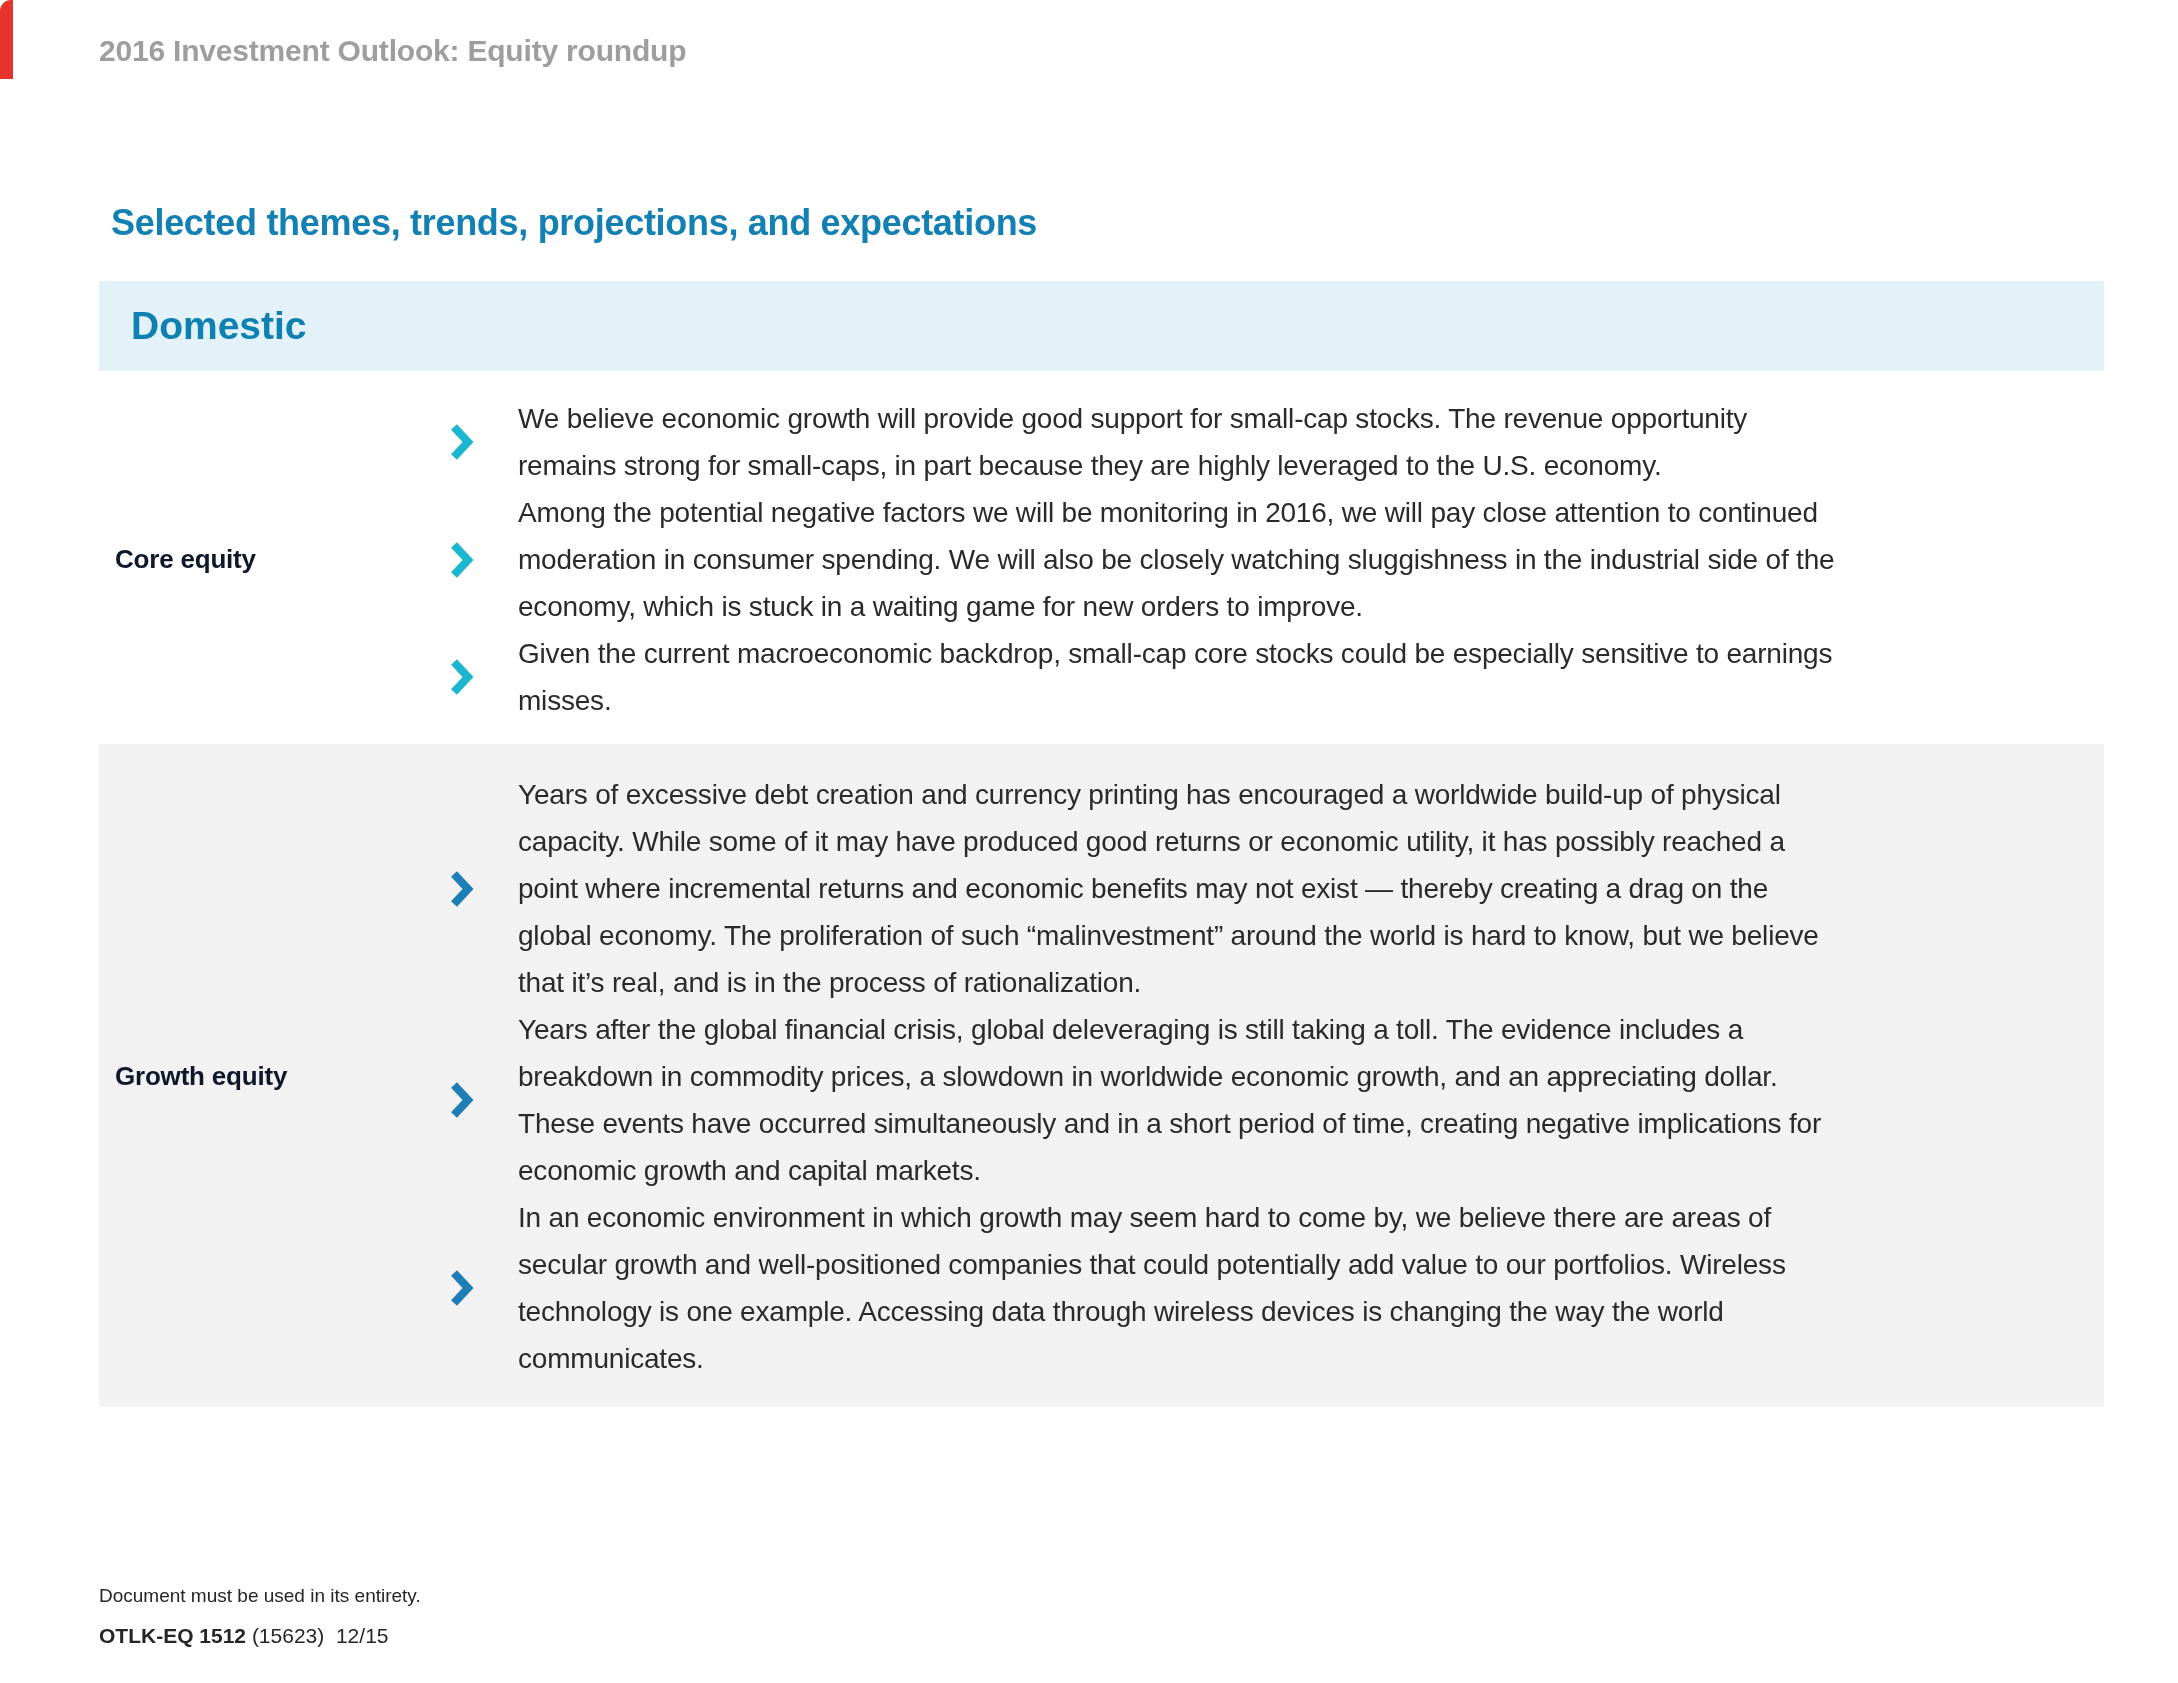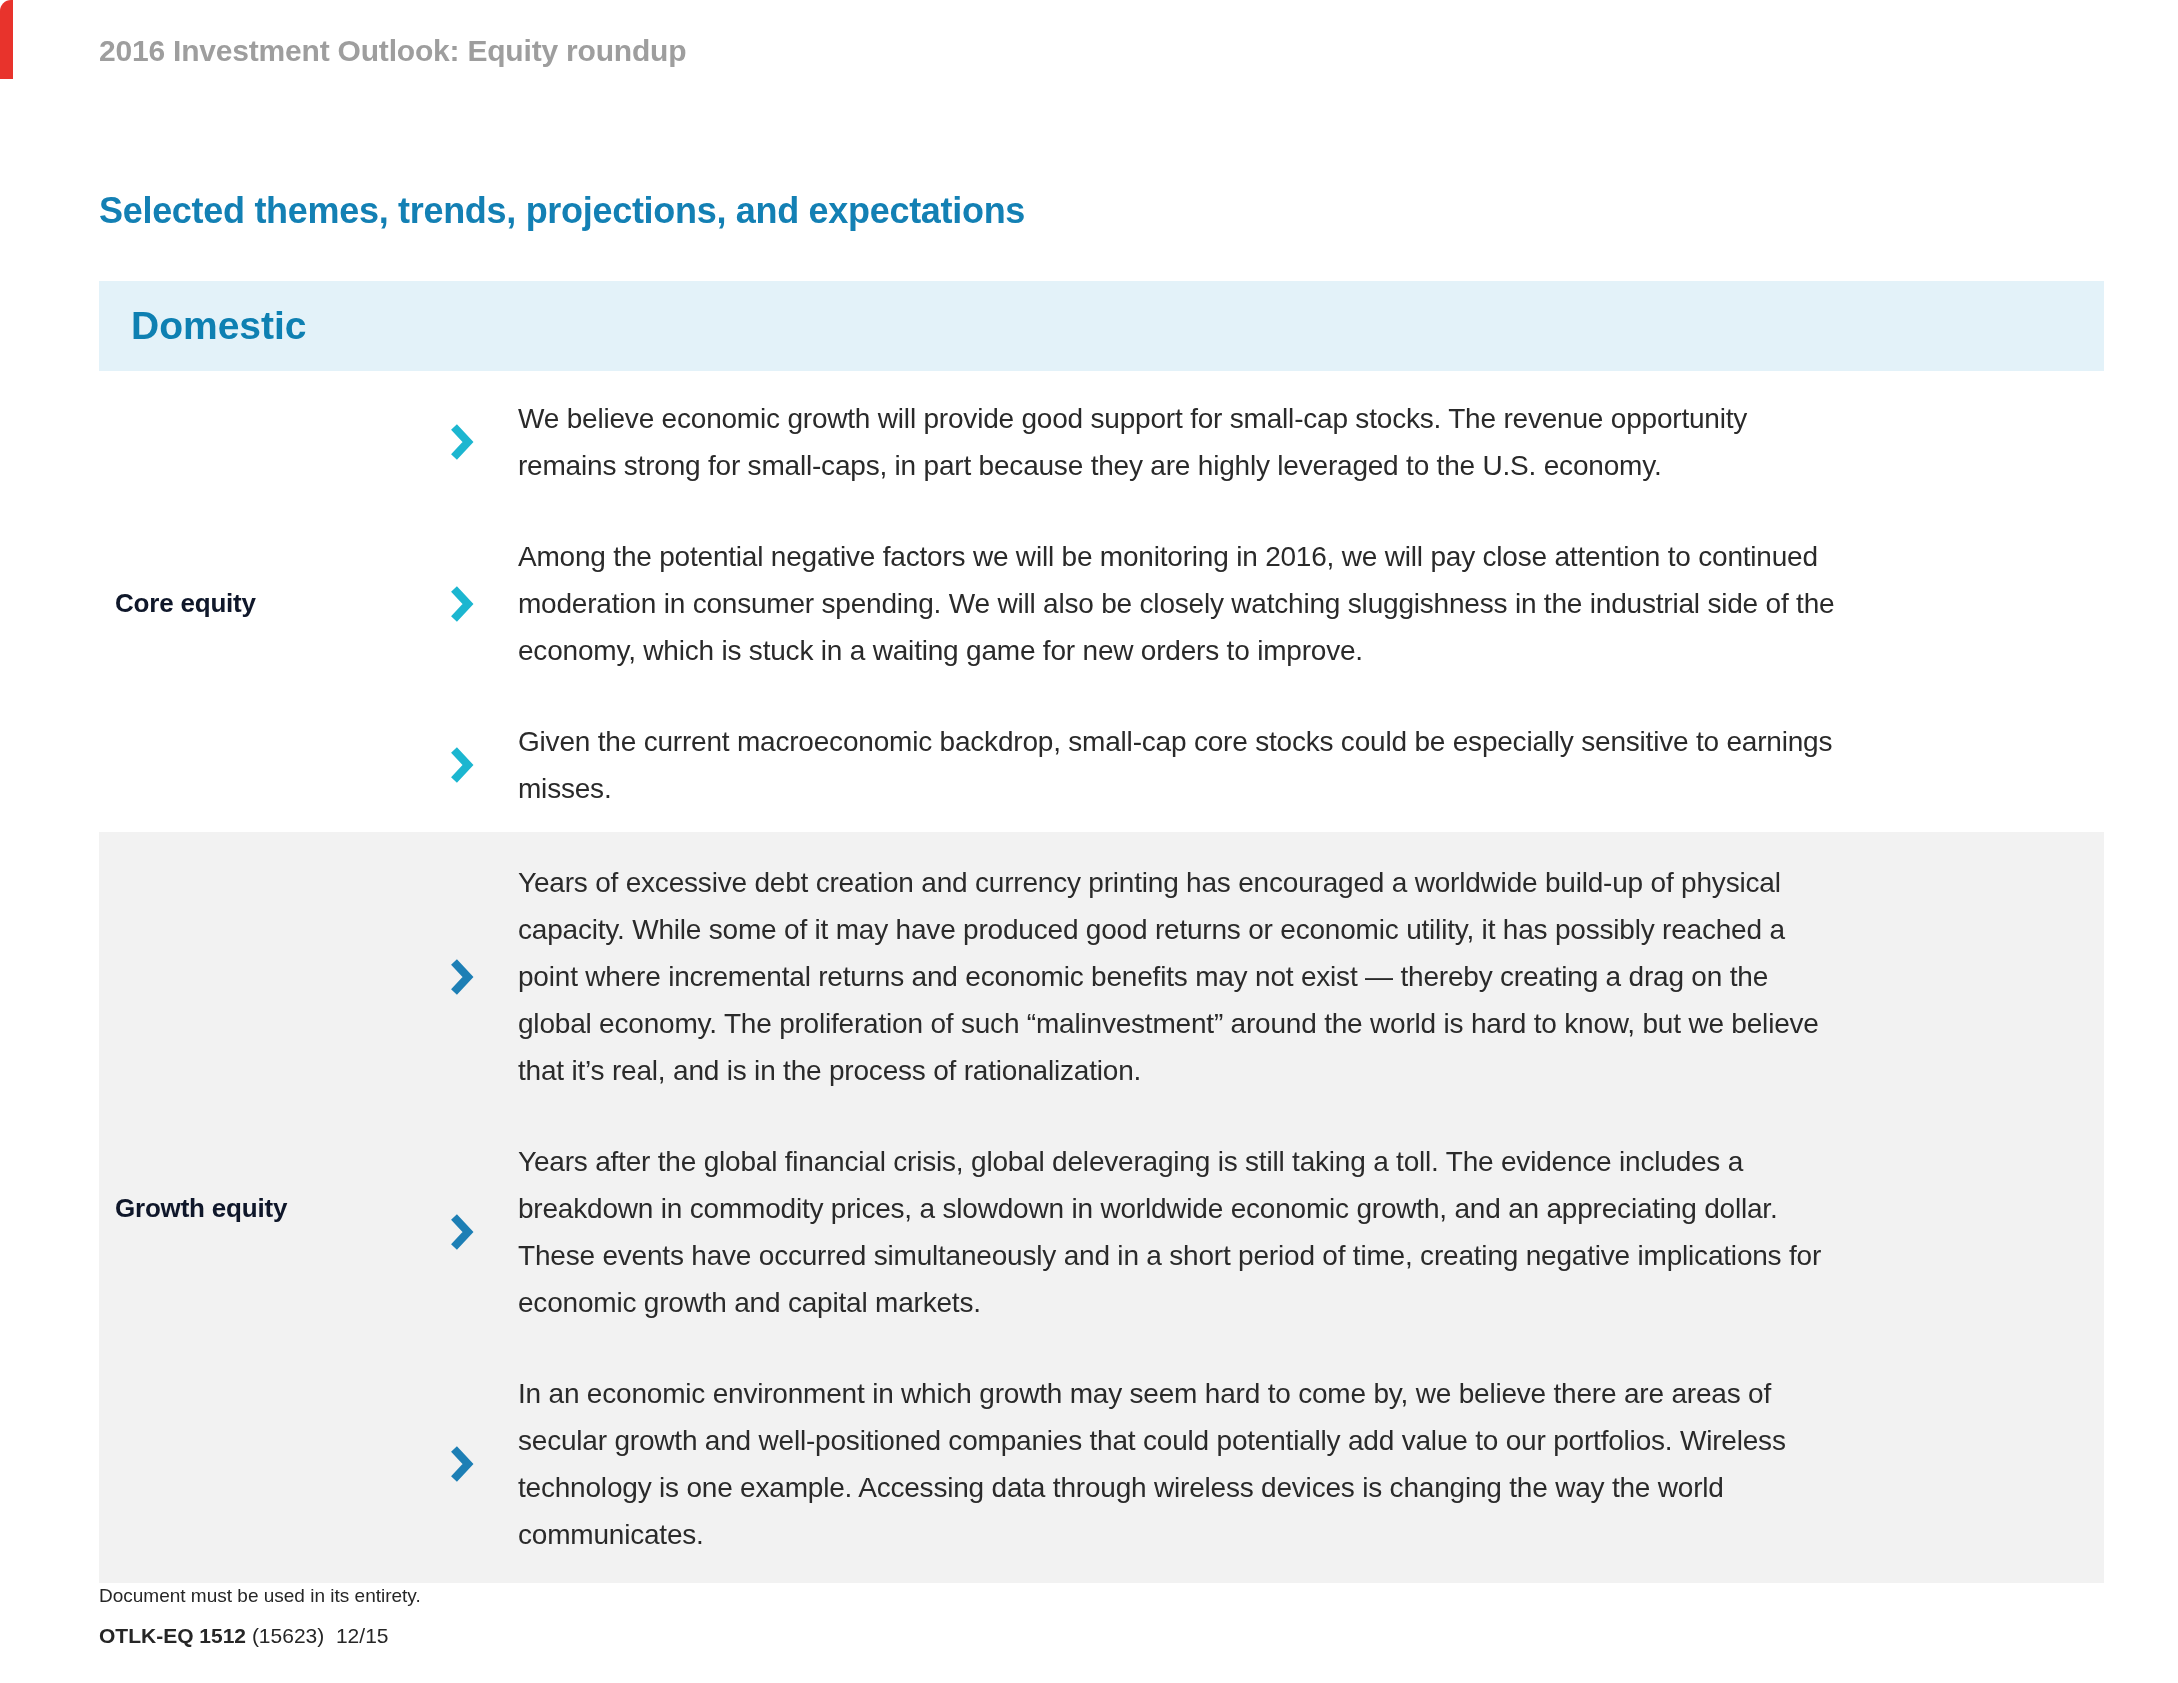--- a/index.html
+++ b/index.html
@@ -22,21 +22,21 @@
     position:absolute;
     left:99px; top:34px;
     font-size:30px;
     font-weight:bold;
     color:#9e9e9e;
     letter-spacing:-0.2px;
   }
   .section-title{
     position:absolute;
     left:99px; top:190px;
-    margin:0;
+    margin:12px;
     font-size:36px;
     font-weight:bold;
     color:#1380b4;
     letter-spacing:-0.3px;
   }
   .table{
     position:absolute;
     left:99px; top:281px;
     width:2005px;
   }
@@ -62,21 +62,20 @@
     box-sizing:border-box;
     font-size:26px;
     font-weight:bold;
     color:#0f172a;
     letter-spacing:-0.2px;
   }
   .bullets{
     flex:1;
     display:flex;
     flex-direction:column;
-    gap:44px;
     padding-right:30px;
   }
   .bullet{
     display:flex;
     align-items:center;
     gap:44px;
   }
   .chevron{
     flex:0 0 auto;
     display:block;

